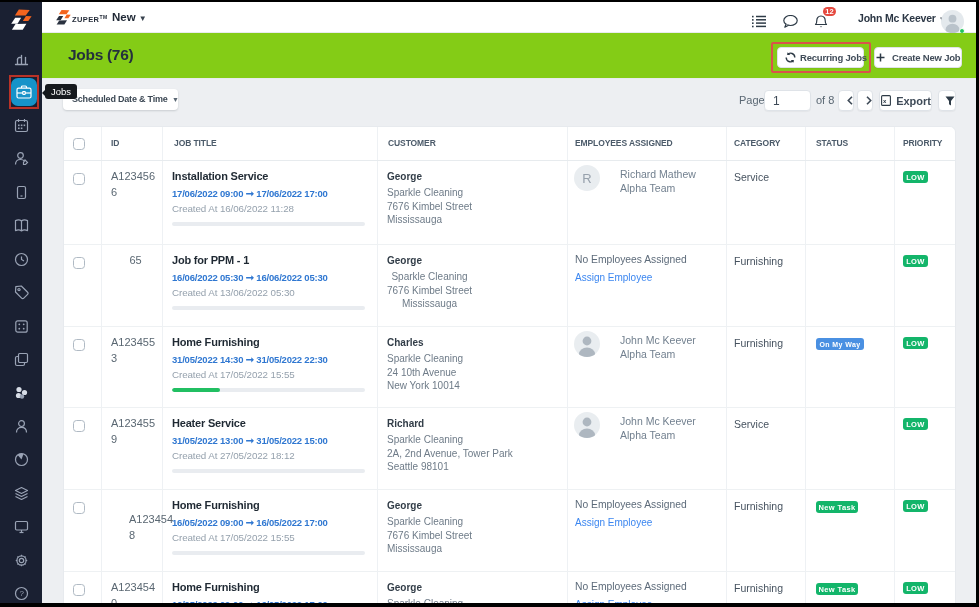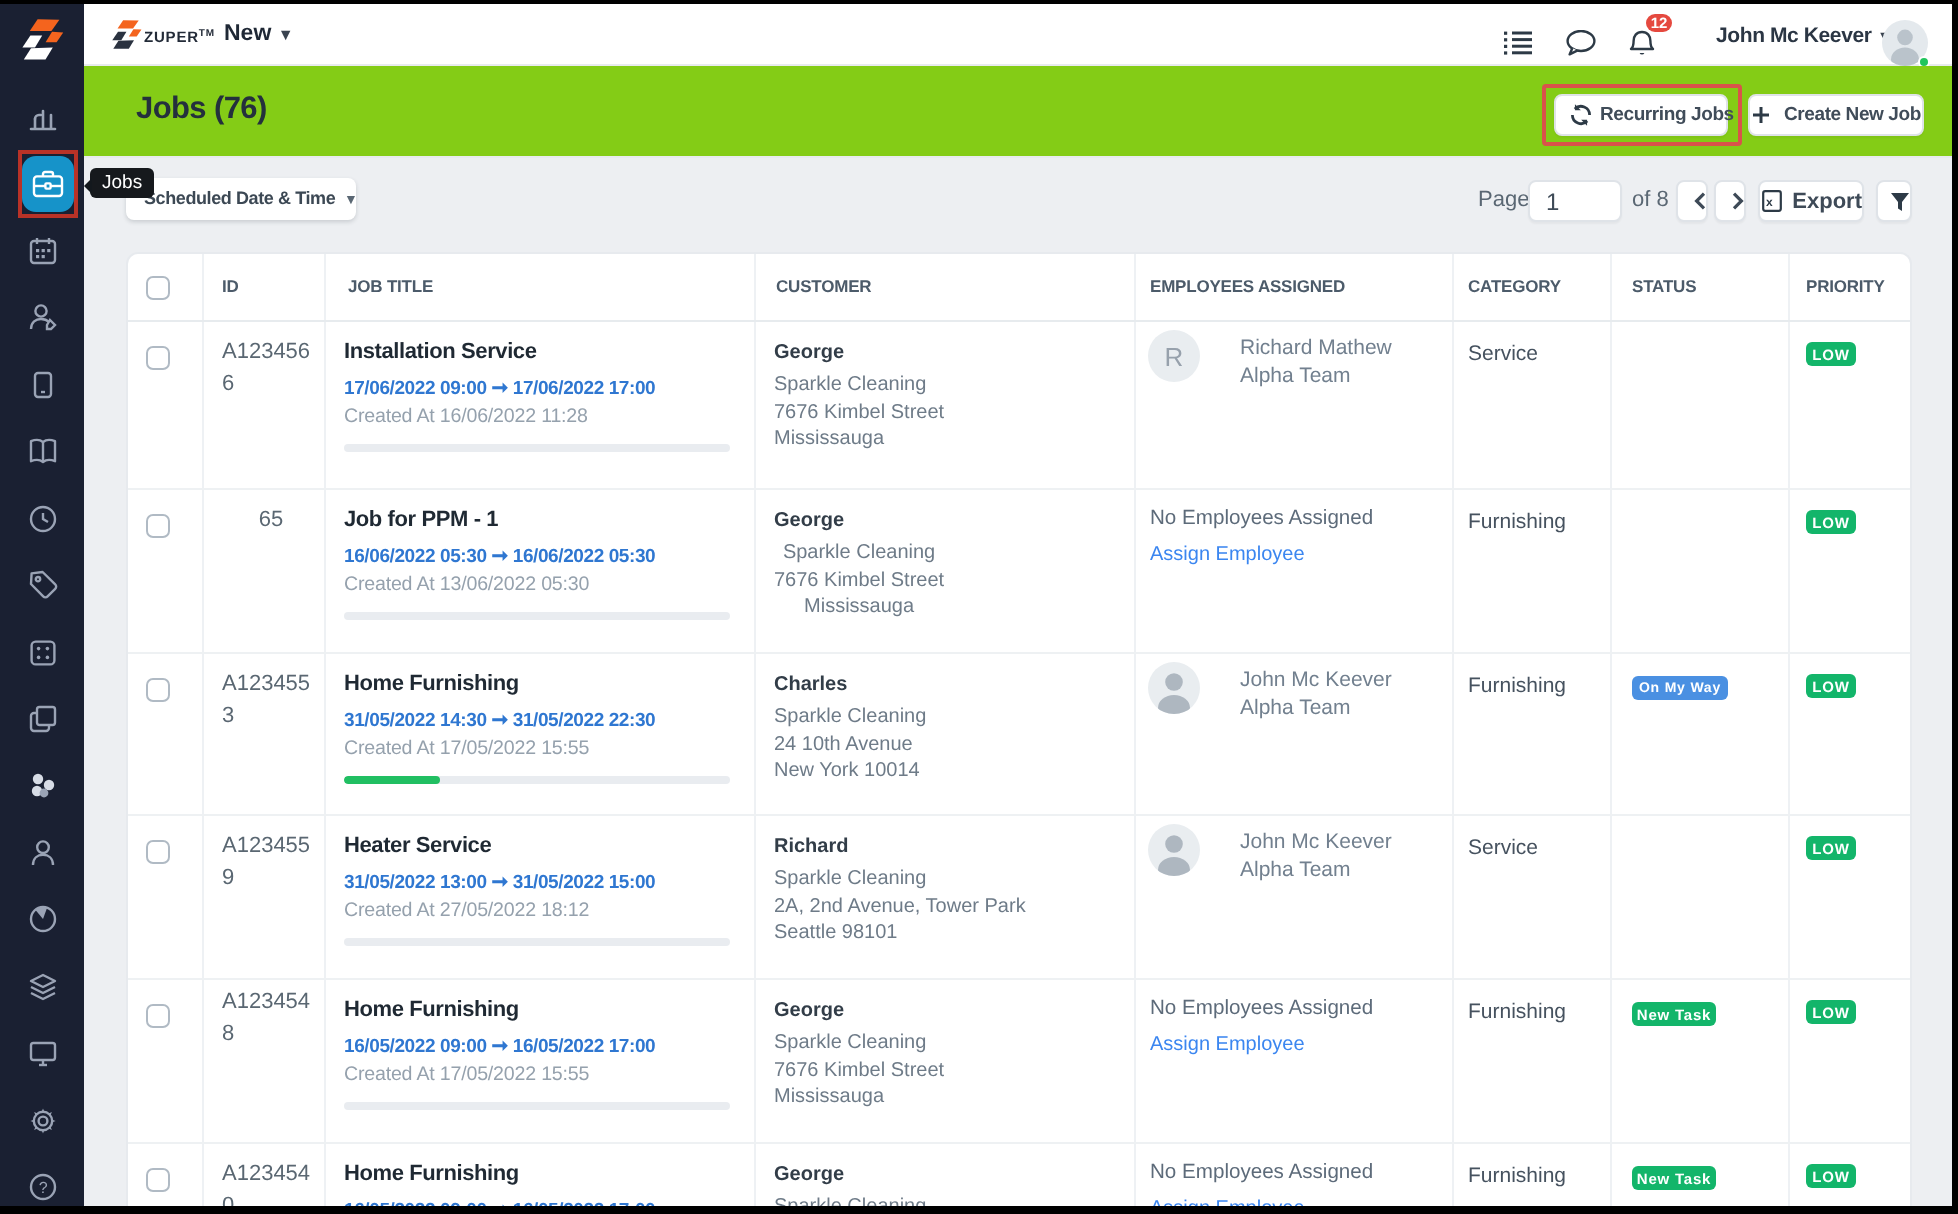--- a/index.html
+++ b/index.html
@@ -250,21 +250,21 @@
               <circle cx="13" cy="10" r="4.4" fill="#aeb7c0"></circle>
               <ellipse cx="13" cy="23" rx="8" ry="6.5" fill="#aeb7c0"></ellipse>
             </svg>
           </div>
           <div class="enm" style="top:6px;">John Mc Keever<br>Alpha Team</div>
           <div class="cat" style="top:10px;">Service</div>
           <div class="badge low" style="top:10px;">LOW</div>
         </div>
         <div class="row" style="top:363px;height:82px;">
           <div class="cb" style="top:12px;"></div>
-          <div class="id" style="top:4px;">A1234548</div>
+          <div class="id" style="top:22px;margin-left:18px;">A1234548</div>
           <div class="jt" style="top:9px;">Home Furnishing</div>
           <div class="jd" style="top:27px;">16/05/2022 09:00 <span style="font-size:10px;">➞</span> 16/05/2022 17:00</div>
           <div class="jc" style="top:42px;">Created At 17/05/2022 15:55</div>
           <div class="pbar" style="top:61px;">
             <div class="pfill" style="width:0%;"></div>
           </div>
           <div class="cn" style="top:10px;">George</div>
           <div class="ca" style="top:25px;">Sparkle Cleaning<br>7676 Kimbel Street<br>Mississauga</div>
           <div class="noe" style="top:9px;">No Employees Assigned</div>
           <div class="asg" style="top:27px;">Assign Employee</div>

